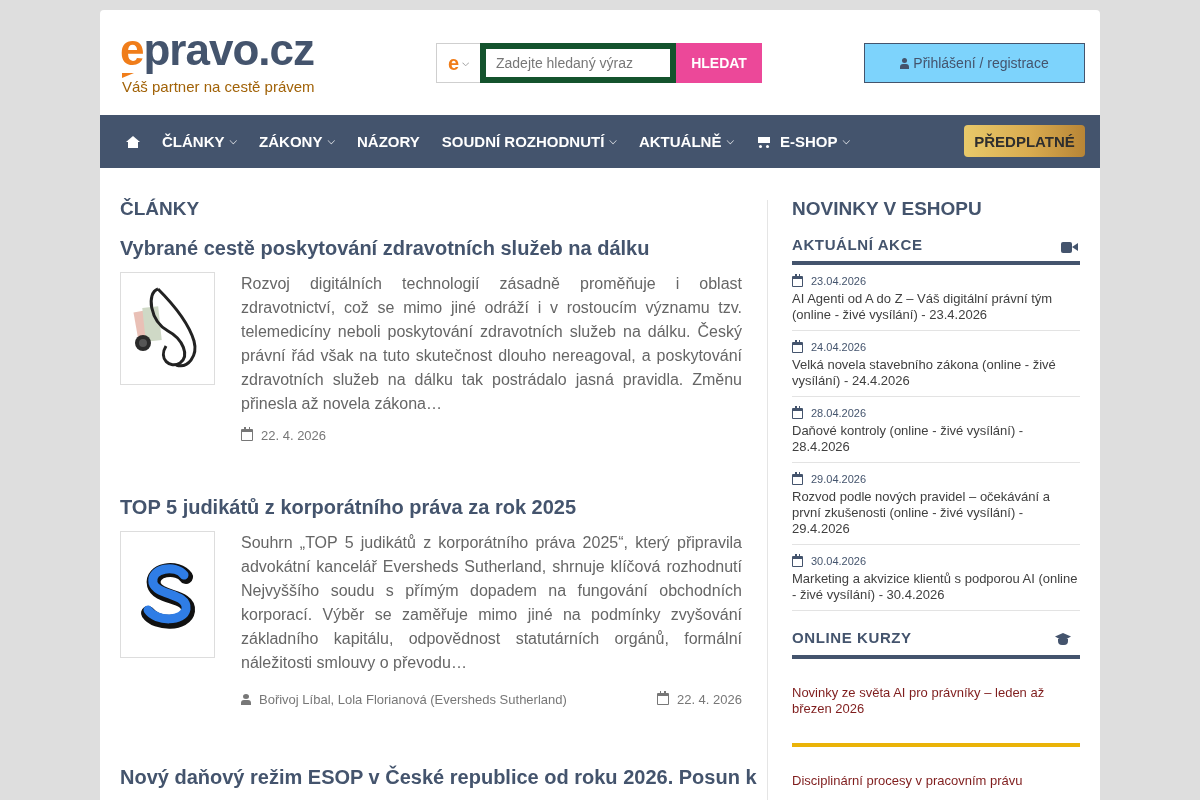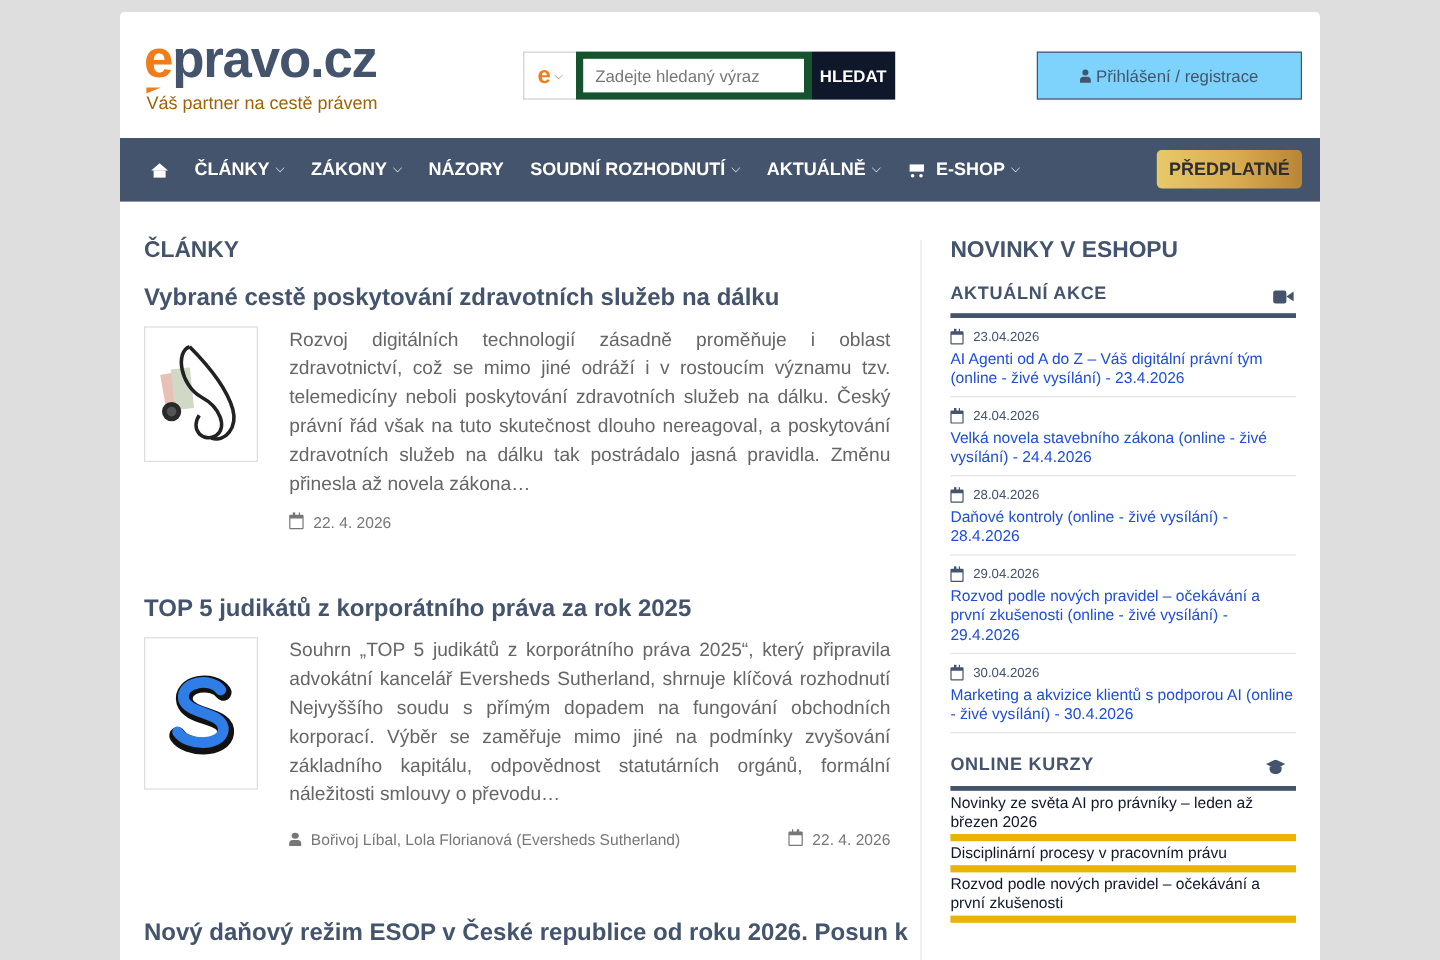--- a/index.html
+++ b/index.html
@@ -14,21 +14,21 @@
   .logo-main .e { color: #f07d1a; position: relative; }
   .logo-main .e::after { content: ""; position: absolute; left: 2px; bottom: -4px; width: 0; height: 0; border-left: 12px solid transparent; border-top: 5px solid #f07d1a; transform: scaleX(-1); }
   .logo-sub { font-size: 15px; color: #a16207; margin-top: 6px; margin-left: 2px; }
 
   .search { position: absolute; left: 336px; top: 33px; display: flex; height: 40px; }
   .search-scope { width: 44px; height: 40px; border: 1px solid #cfcfcf; border-right: none; display: flex; align-items: center; justify-content: center; gap: 3px; cursor: pointer; }
   .search-scope .e { color: #f07d1a; font-weight: bold; font-size: 20px; }
   .search-scope .chev { font-size: 9px; color: #777; }
   .search-input { width: 196px; height: 40px; border: 6px solid #14532d; padding: 0 10px; font-size: 14px; font-family: "Liberation Sans", sans-serif; color: #333; outline: none; }
   .search-input::placeholder { color: #777; }
-  .search-btn { width: 70px; height: 40px; background: #0f172a; color: #fff; font-weight: bold; font-size: 14px; border: none; font-family: "Liberation Sans", sans-serif; cursor: pointer; }
+  .search-btn { width: 86px; height: 40px; background: #ec4899; color: #fff; font-weight: bold; font-size: 14px; border: none; font-family: "Liberation Sans", sans-serif; cursor: pointer; }
 
   .login-btn { position: absolute; left: 764px; top: 33px; width: 221px; height: 40px; border: 1px solid #44546d; background: #7dd3fc; color: #44546d; font-size: 14px; display: flex; align-items: center; justify-content: center; gap: 4px; font-family: "Liberation Sans", sans-serif; cursor: pointer; }
   .user-icon { display: inline-block; width: 9px; height: 11px; position: relative; }
   .user-icon::before { content: ""; position: absolute; left: 2px; top: 0; width: 5px; height: 5px; border-radius: 50%; background: #44546d; }
   .user-icon::after { content: ""; position: absolute; left: 0; top: 6px; width: 9px; height: 5px; border-radius: 3px 3px 0 0; background: #44546d; }
 
   
   .nav { position: absolute; top: 105px; left: 0; width: 1000px; height: 53px; background: #44546d; display: flex; align-items: center; padding-left: 26px; }
   .nav-item { color: #fff; font-weight: bold; font-size: 15px; margin-right: 22px; display: flex; align-items: center; gap: 5px; cursor: pointer; white-space: nowrap; }
   .nav-item .chev { font-size: 10px; font-weight: normal; transform: translateY(-1px); }
@@ -68,23 +68,23 @@
   .video-icon { display: inline-block; width: 17px; height: 11px; position: relative; margin-right: 2px; margin-top: 6px; }
   .video-icon::before { content: ""; position: absolute; left: 0; top: 0; width: 11px; height: 11px; border-radius: 2px; background: #44546d; }
   .video-icon::after { content: ""; position: absolute; right: 0; top: 1px; width: 0; height: 0; border-top: 4.5px solid transparent; border-bottom: 4.5px solid transparent; border-right: 6px solid #44546d; }
   .cap-icon { display: inline-block; width: 22px; height: 14px; position: relative; margin-right: 6px; margin-top: 4px; }
   .cap-icon::before { content: ""; position: absolute; left: 3px; top: 0; width: 16px; height: 8px; background: #44546d; transform: skewX(0deg); clip-path: polygon(50% 0, 100% 45%, 50% 100%, 0 45%); }
   .cap-icon::after { content: ""; position: absolute; left: 6px; top: 6px; width: 10px; height: 6px; background: #44546d; border-radius: 0 0 4px 4px; }
   .event { padding: 10px 0 7px; border-bottom: 1px solid #e3e3e3; cursor: pointer; }
   .event-date { display: flex; align-items: center; gap: 8px; font-size: 11px; color: #44546d; margin-bottom: 4px; }
   .event-date .cal-icon { border-color: #44546d; margin-top: 0; width: 11px; height: 11px; }
   .event-date .cal-icon::before, .event-date .cal-icon::after { background: #44546d; }
-  .event-title { font-size: 13px; line-height: 16px; color: #1d4ed8; }
+  .event-title { font-size: 13px; line-height: 16px; color: #404040; }
   .box2 { margin-top: 18px; }
-  .course { padding: 2px 0; border-bottom: 6px solid #eab308; font-size: 13px; line-height: 16px; color: #0f172a; cursor: pointer; }
+  .course { padding: 26px 0; border-bottom: 4px solid #eab308; font-size: 13px; line-height: 16px; color: #7f1d1d; cursor: pointer; }
 </style>
 </head>
 <body>
 
 <div class="page">
 
   <div class="header">
     <div class="logo">
       <div class="logo-main"><span class="e">e</span><span>pravo.cz</span></div>
       <div class="logo-sub">Váš partner na cestě právem</div>

